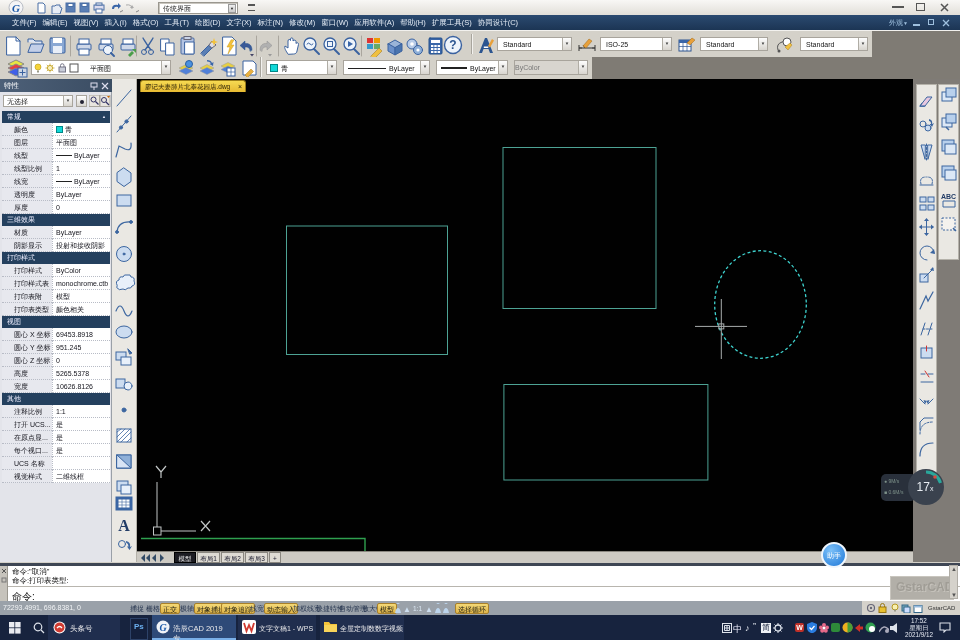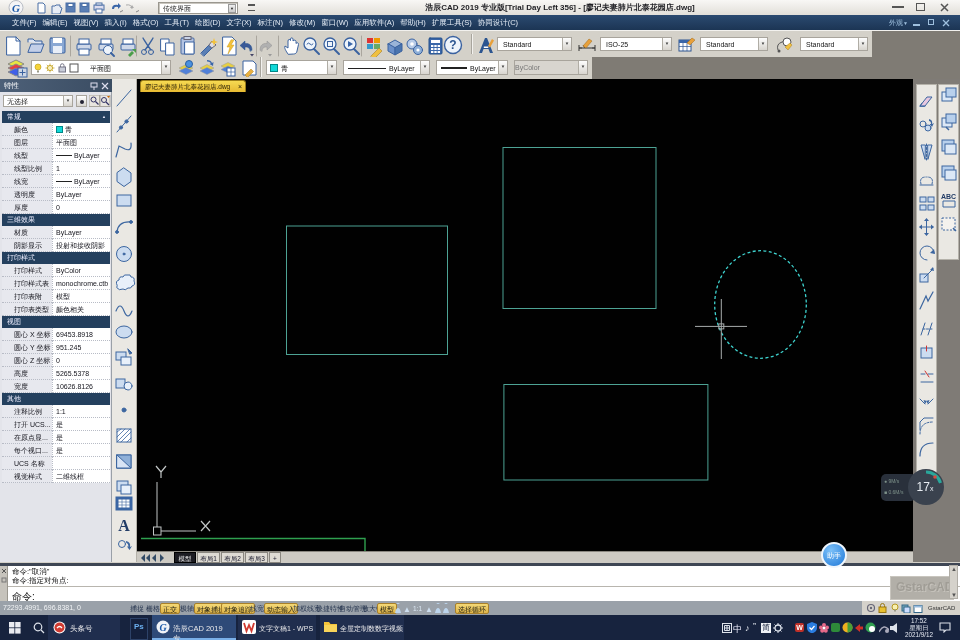--- a/index.html
+++ b/index.html
@@ -57,21 +57,20 @@
           <rect x="60" y="7" width="6" height="4" fill="#fff"></rect>
         </g>
   <path d="M76 7 q0 -5 6 -4 l0 -2 3 3 -3 3 0 -2 q-4 -1 -4 2z" fill="#3a66a8"></path>
         <path d="M84 10 l3 -1.5" stroke="#888" stroke-width="1"></path>
         <path d="M96 7 q0 -5 -6 -4" fill="none" stroke="#aaa"></path>
         <path d="M96 3 l2 3 -4 0z" fill="#aaa"></path>
         <path d="M100 10 l3 -1.5" stroke="#888" stroke-width="1"></path>
  </svg>
  <div class="ab ins" style="left:158px;top:1.5px;width:80px;height:12px;font-size:7px;line-height:11px;padding-left:4px;color:#222">传统界面<span class="ab" style="right:1px;top:1px;width:8px;height:9px;background:linear-gradient(#eee,#ccc);border:1px solid #999;font-size:4px;text-align:center;line-height:8px">▼</span></div>
  <div class="ab" style="left:248px;top:4px;width:7px;height:7px;border-top:2px solid #555;border-bottom:1px solid #555"></div>
- <div class="ab" style="left:330px;top:2px;width:460px;text-align:center;font-size:8px;font-weight:bold;color:#1d1d22;white-space:nowrap">浩辰CAD 2019 专业版[Trial Day Left 356] - [廖记夫妻肺片北泰花园店.dwg]</div>
  <div class="ab" style="left:892px;top:6px;width:12px;height:2px;background:#555"></div>
  <div class="ab" style="left:916px;top:3px;width:9px;height:8px;border:1.5px solid #555"></div>
  <svg class="ab" style="left:940px;top:3px" width="9" height="9">
         <path d="M1 1 8 8 M8 1 1 8" stroke="#555" stroke-width="1.5"></path>
       </svg>
 </div>
 <div id="menubar" class="ab">
       <div style="padding-left:9px;padding-top:3px;white-space:nowrap;letter-spacing:0"><span class="mi">文件(F)</span><span class="mi">编辑(E)</span><span class="mi">视图(V)</span><span class="mi">插入(I)</span><span class="mi">格式(O)</span><span class="mi">工具(T)</span><span class="mi">绘图(D)</span><span class="mi">文字(X)</span><span class="mi">标注(N)</span><span class="mi">修改(M)</span><span class="mi">窗口(W)</span><span class="mi">应用软件(A)</span><span class="mi">帮助(H)</span><span class="mi">扩展工具(S)</span><span class="mi">协同设计(C)</span></div>
  <div class="ab" style="right:52px;top:3px;font-size:7px;color:#9fc0de">外观<span style="font-size:5px">▼</span></div>
  <div class="ab" style="right:40px;top:9px;width:7px;height:1.5px;background:#9fc0de"></div>
@@ -612,21 +611,21 @@
 </div>
 <div id="cmd" class="ab">
 <div class="ab" style="left:0;top:0;width:960px;height:2.5px;background:#3e4654"></div>
 <div class="ab" style="left:0;top:2.5px;width:8px;height:35.5px;background:#c6c3bc;border-right:1px solid #9a978f">
         <svg width="8" height="20">
           <path d="M2 3l4 4M6 3 2 7" stroke="#555" stroke-width="1"></path>
           <rect x="2" y="12" width="4" height="4" fill="none" stroke="#777"></rect>
         </svg>
       </div>
 <div class="ab" style="left:12px;top:4px;font-size:7.5px;color:#111">命令:"取消"</div>
-<div class="ab" style="left:12px;top:13px;font-size:7.5px;color:#111">命令:指定对角点:</div>
+<div class="ab" style="left:12px;top:13px;font-size:7.5px;color:#111">命令:打印表类型:</div>
 <div class="ab" style="left:8px;top:22.5px;width:952px;height:1px;background:#b8b5ae"></div>
 <div class="ab" style="left:12px;top:26.5px;font-size:10px;color:#111">命令:</div>
 <div class="ab" style="left:890px;top:13px;width:64px;height:24px;background:#b2afa8;border:1px solid #c8c5be"></div>
 <div class="ab" style="left:896px;top:17px;font-size:12px;font-weight:bold;color:#a09d96;text-shadow:1px 1px 0 #c5c2bb">GstarCAD</div>
 <div class="ab" style="left:949px;top:2px;width:9px;height:34px;background:#d5d2cb;border:1px solid #b0ada6">
         <span style="position:absolute;left:1px;top:0px;font-size:6px;color:#555">▲</span>
         <span style="position:absolute;left:1px;bottom:0px;font-size:6px;color:#555">▼</span>
       </div>
 </div>
 <div id="statusbar" class="ab">

